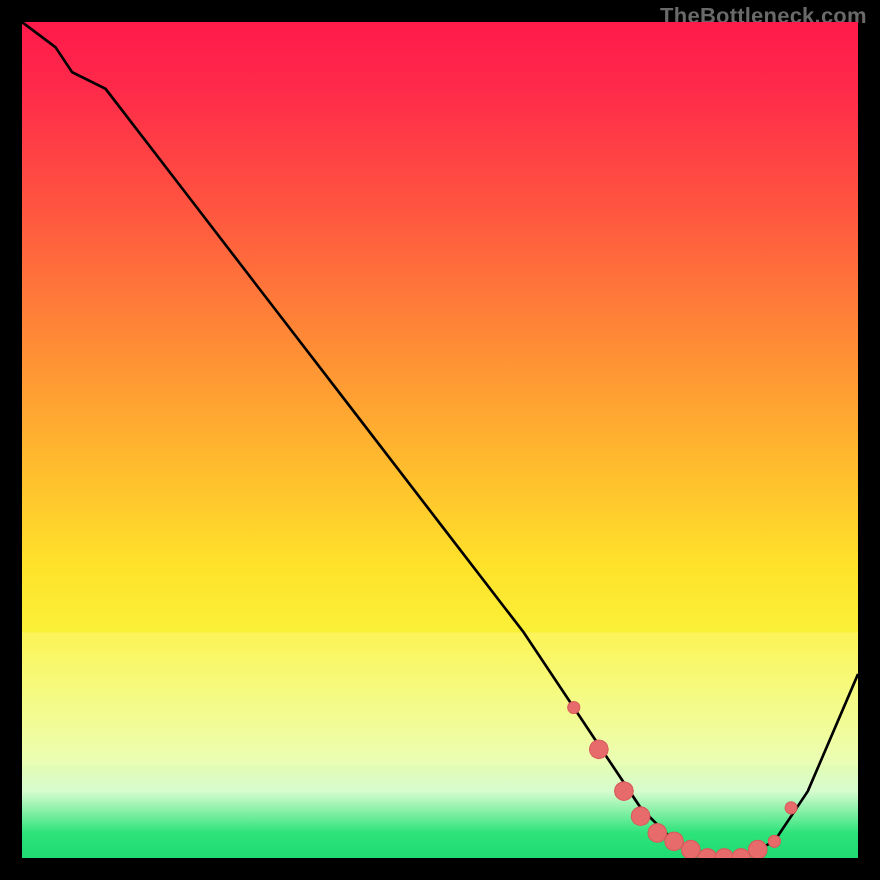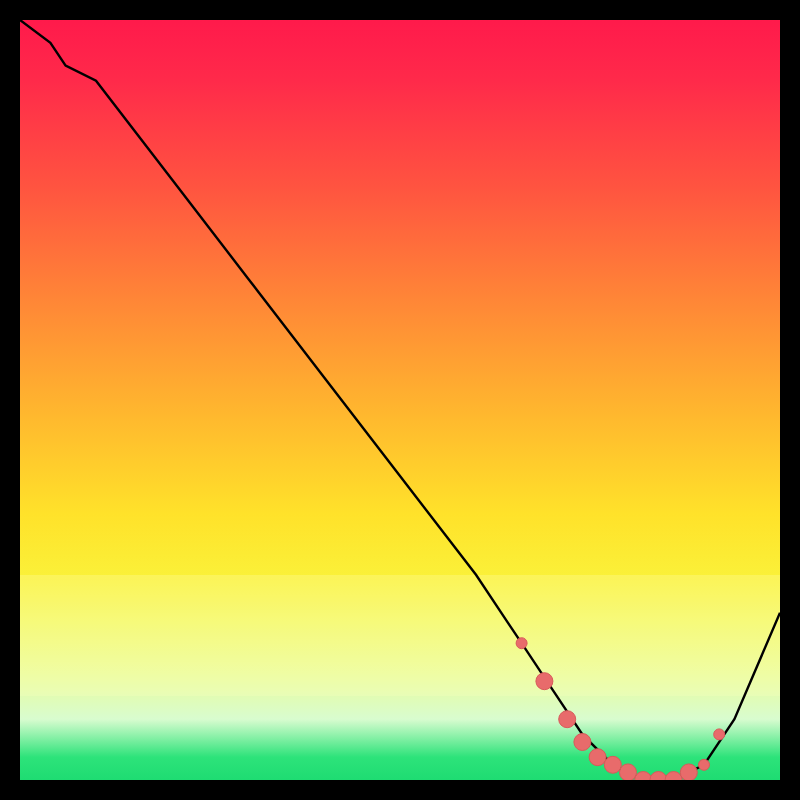--- a/index.html
+++ b/index.html
@@ -56,20 +56,21 @@
     left: 0; top: 0;
     width: 100%;
     height: 100%;
     pointer-events: none;
   }
 </style>
 </head>
 <body>
 
 <div class="stage">
+  <div class="attribution">TheBottleneck.com</div>
 
   <div class="plot">
     <div class="yellow-band"></div>
 
     <svg class="curve" viewBox="0 0 760 760" preserveAspectRatio="none">
       <path fill="none" stroke="#000" stroke-width="2.4" d="M0.0 0.0 L30.4 22.8 L45.6 45.6 L76.0 60.8 L152.0 159.6 L228.0 258.4 L304.0 357.2 L380.0 456.0 L456.0 554.8 L501.6 623.2 L532.0 668.8 L562.4 714.4 L592.8 744.8 L623.2 760.0 L653.6 760.0 L684.0 744.8 L714.4 699.2 L760.0 592.8" id="curve-path"></path>
       <g id="markers">
           <circle cx="501.6" cy="623.2" r="5.5" fill="#e86b6b" stroke="#d85a5a" stroke-width="1"></circle>
           <circle cx="524.4" cy="661.2" r="8.5" fill="#e86b6b" stroke="#d85a5a" stroke-width="1"></circle>
           <circle cx="547.2" cy="699.2" r="8.5" fill="#e86b6b" stroke="#d85a5a" stroke-width="1"></circle>

